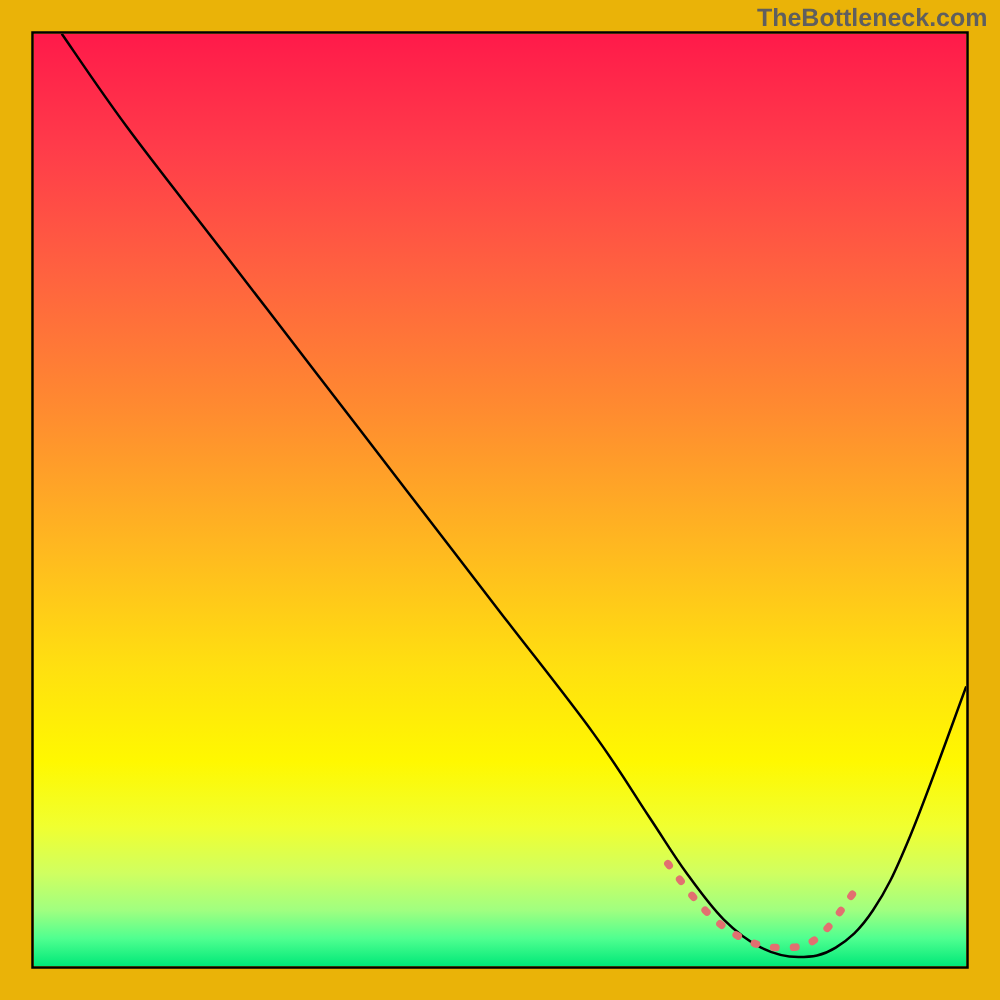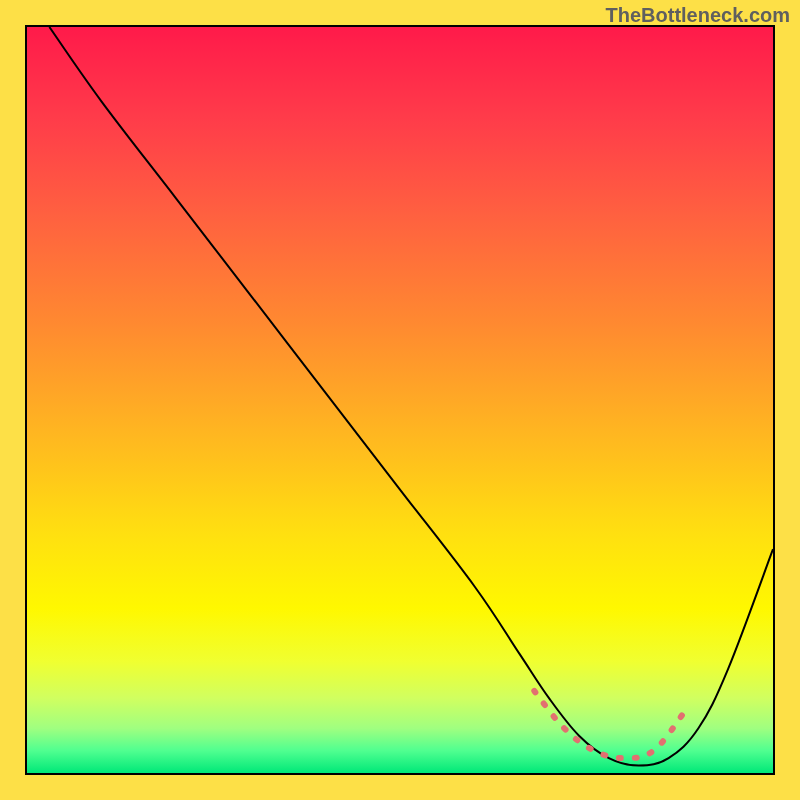--- a/index.html
+++ b/index.html
@@ -1,21 +1,21 @@
 <!DOCTYPE html>
 <html><head>
 <meta charset="utf-8">
 <style>
   * { margin: 0; padding: 0; box-sizing: border-box; }
   html, body { width: 800px; height: 800px; overflow: hidden; }
   .chart-container {
     width: 800px;
     height: 800px;
     position: relative;
-    background: #fde047;
+    background: #eab308;
   }
   .watermark {
     position: absolute;
     top: 4px;
     right: 10px;
     font-family: Arial, sans-serif;
     font-size: 20px;
     font-weight: bold;
     color: #5f5f5f;
     z-index: 10;

